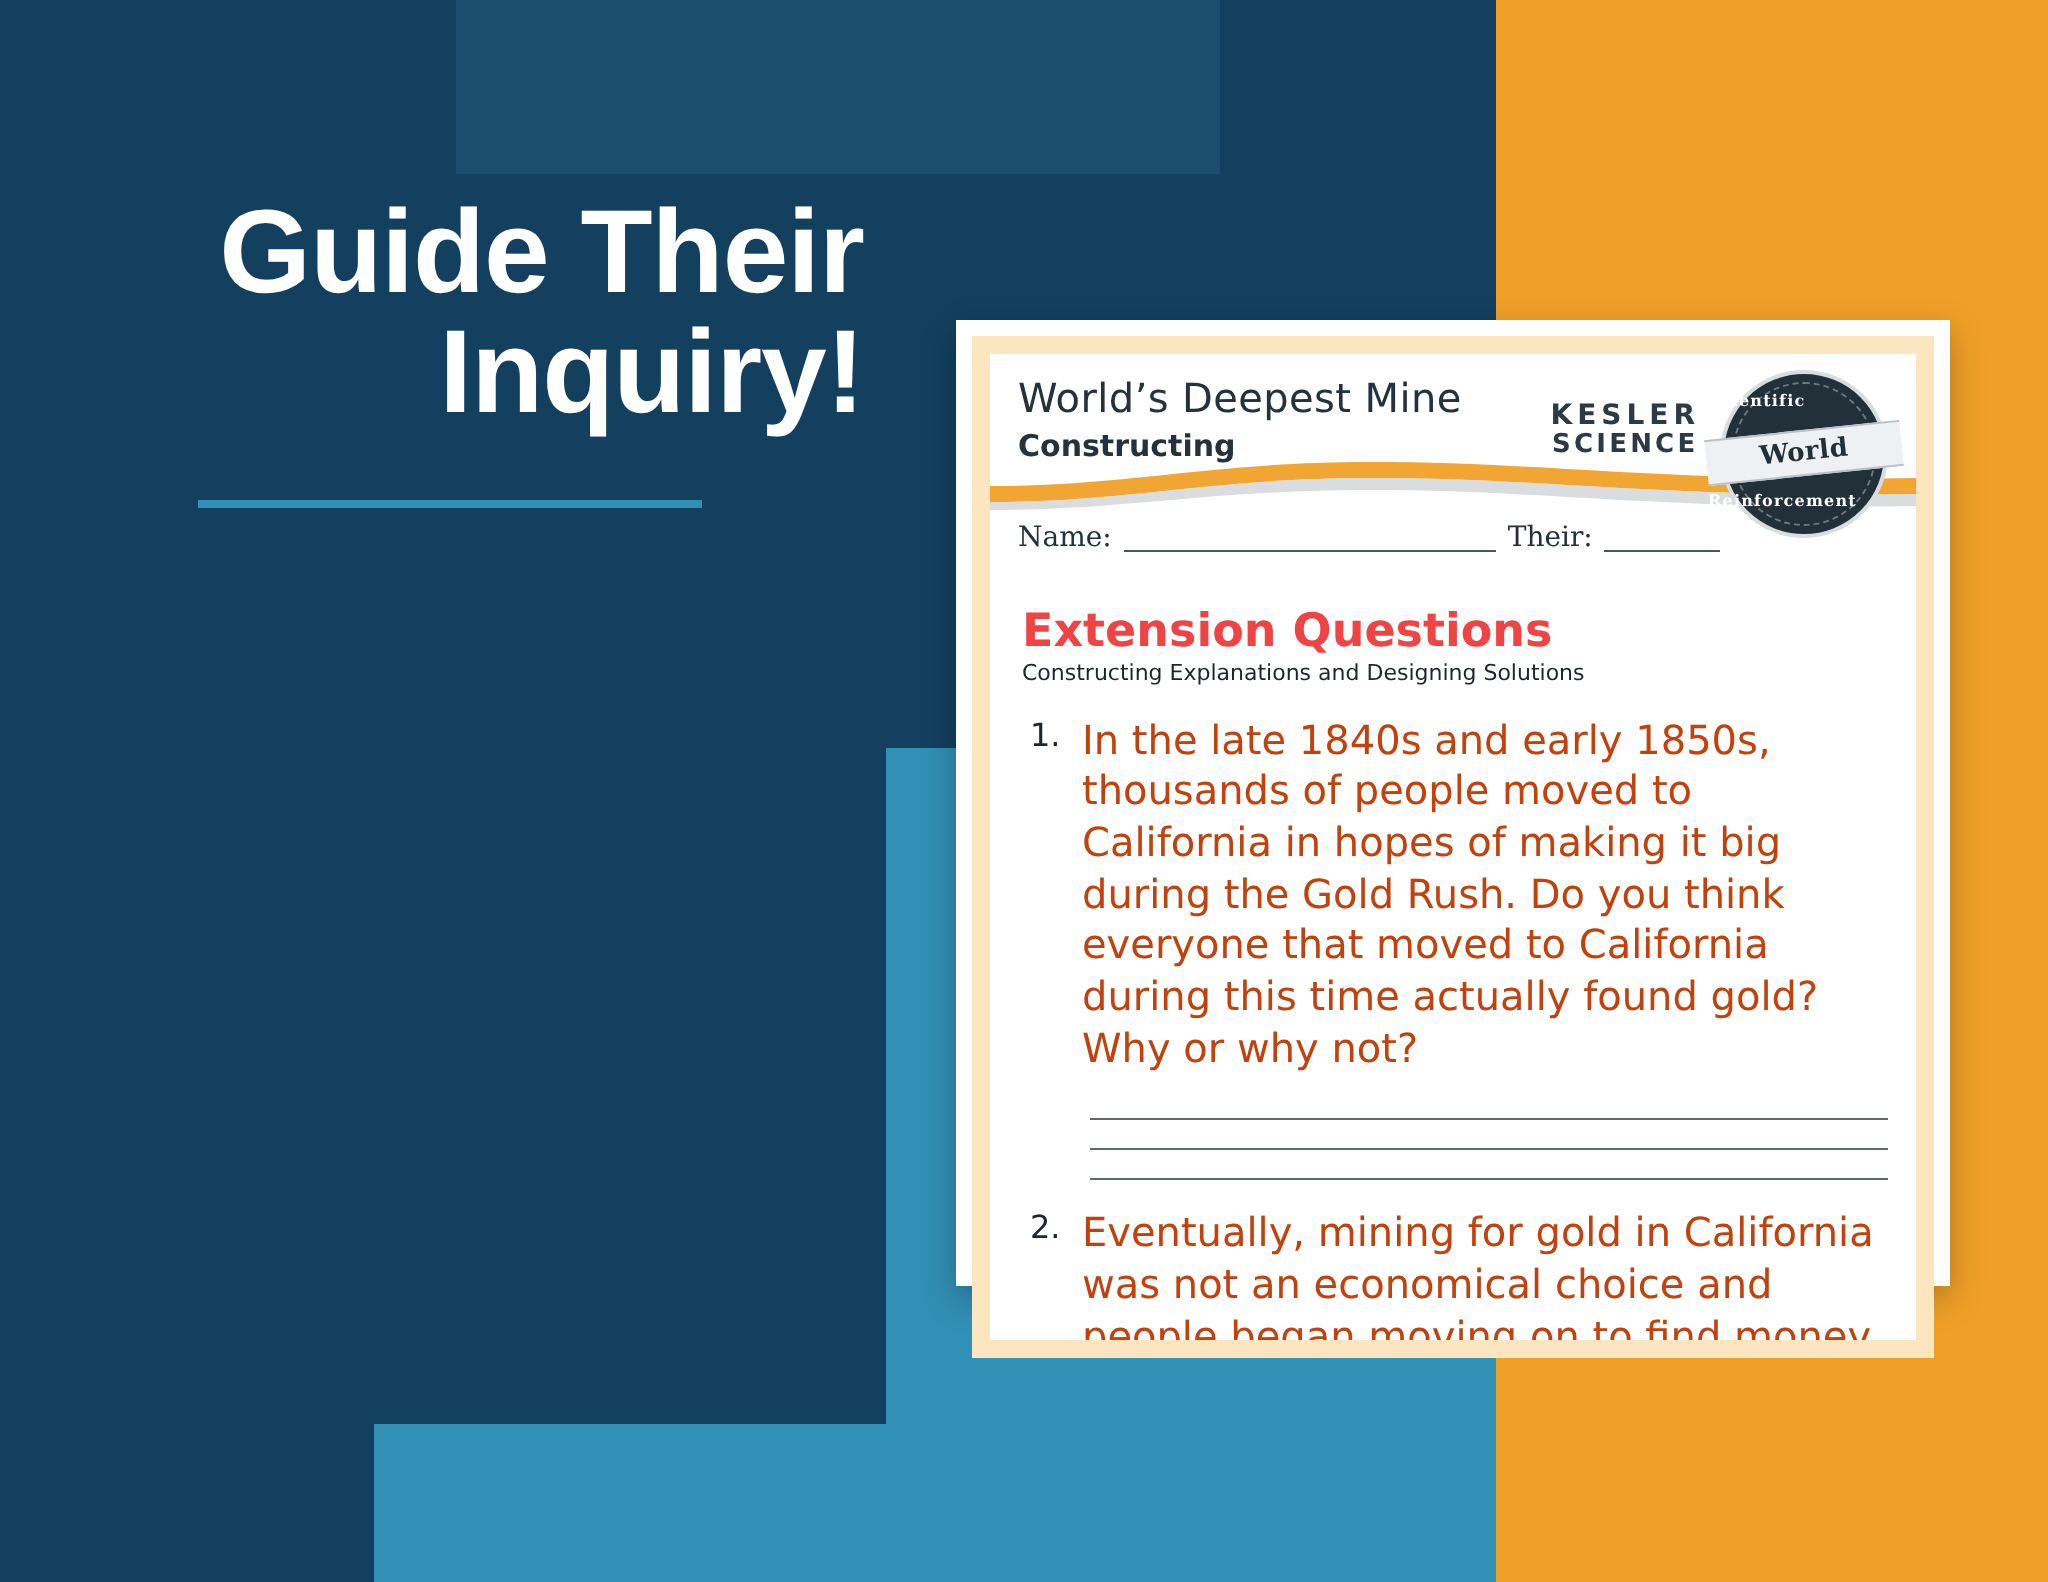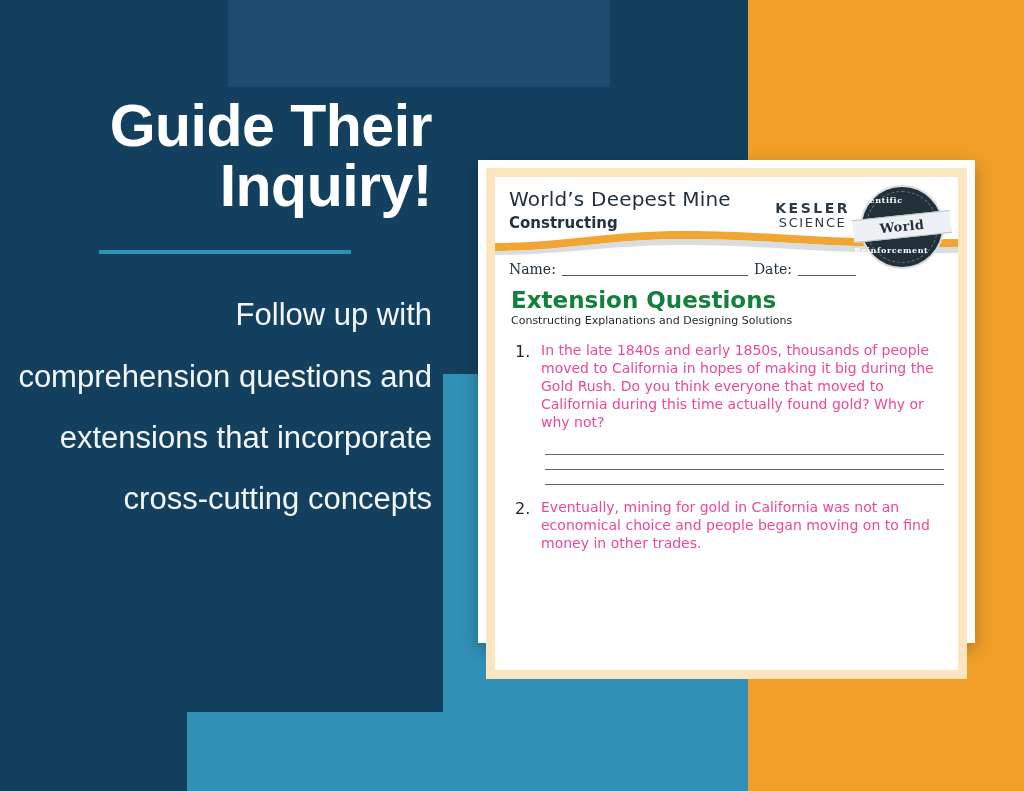--- a/index.html
+++ b/index.html
@@ -143,21 +143,21 @@
   }
   .kesler .k1 {
     font-size: 14px;
     font-weight: bold;
     letter-spacing: 2.5px;
     color: #2b3a45;
     text-align: center;
   }
   .kesler .k2 {
     font-size: 13px;
-    font-weight: normal;
+    font-weight: bold;
     letter-spacing: 1.6px;
     color: #2b3a45;
     margin-top: 1px;
   }
 
   
   .seal {
     position: absolute;
     right: 8px; top: 2px;
     width: 96px; height: 96px;
@@ -229,22 +229,22 @@
     height: 14px;
   }
   .line-name { width: 186px; }
   .line-date { width: 58px; }
 
   
   .ws-body { padding: 6px 14px 0 16px; }
   .ws-h2 {
     font-size: 23px;
     font-weight: bold;
-    color: #15803d;
-    margin-top: 4px;
+    color: #ef4444;
+    margin-top: 20px;
   }
   .ws-h3 {
     font-size: 11px;
     color: #1b2730;
     line-height: 1.24;
     margin-top: 1px;
   }
   .qlist {
     margin-top: 14px;
   }
@@ -254,23 +254,23 @@
   }
   .qnum {
     width: 30px;
     flex: 0 0 30px;
     font-size: 16px;
     color: #1b2730;
     text-align: left;
     padding-left: 4px;
   }
   .qtext {
-    font-size: 14px;
+    font-size: 20px;
     line-height: 1.285;
-    color: #ec4899;
+    color: #c2410c;
   }
   .answer-lines { margin-top: 8px; padding-left: 34px; }
   .answer-lines .al {
     border-bottom: 1px solid #5b666f;
     height: 15px;
   }
   .q2 { margin-top: 14px; }
 </style>
 </head>
 <body>
@@ -280,21 +280,20 @@
   <div class="bg-orange-right"></div>
   <div class="bg-navy-main"></div>
   <div class="bg-lightnavy-top"></div>
   <div class="bg-teal-block"></div>
   <div class="bg-navy-bottomleft"></div>
   <div class="bg-teal-bottom"></div>
 
   <div class="left-col">
     <div class="headline">Guide Their Inquiry!</div>
     <div class="divider"></div>
-    <div class="subcopy">Follow up with comprehension questions and extensions that incorporate cross-cutting concepts</div>
   </div>
 
   <div class="worksheet-shadow"></div>
   <div class="worksheet-border">
     <div class="worksheet">
 
       <div class="ws-head">
         <div class="ws-title">World’s Deepest Mine</div>
         <div class="ws-sub">Constructing</div>
 
@@ -316,21 +315,21 @@
           <div class="arc-top">Scientific</div>
           <div class="banner"></div>
           <div class="banner-text">World Record</div>
           <div class="arc-bottom">Reinforcement</div>
         </div>
       </div>
 
       <div class="namerow">
         <span class="lbl">Name:</span>
         <span class="line line-name"></span>
-        <span class="lbl">Date:</span>
+        <span class="lbl">Their:</span>
         <span class="line line-date"></span>
       </div>
 
       <div class="ws-body">
         <div class="ws-h2">Extension Questions</div>
         <div class="ws-h3">Constructing Explanations and Designing Solutions</div>
 
         <div class="qlist">
           <div class="qitem">
             <div class="qnum">1.</div>

